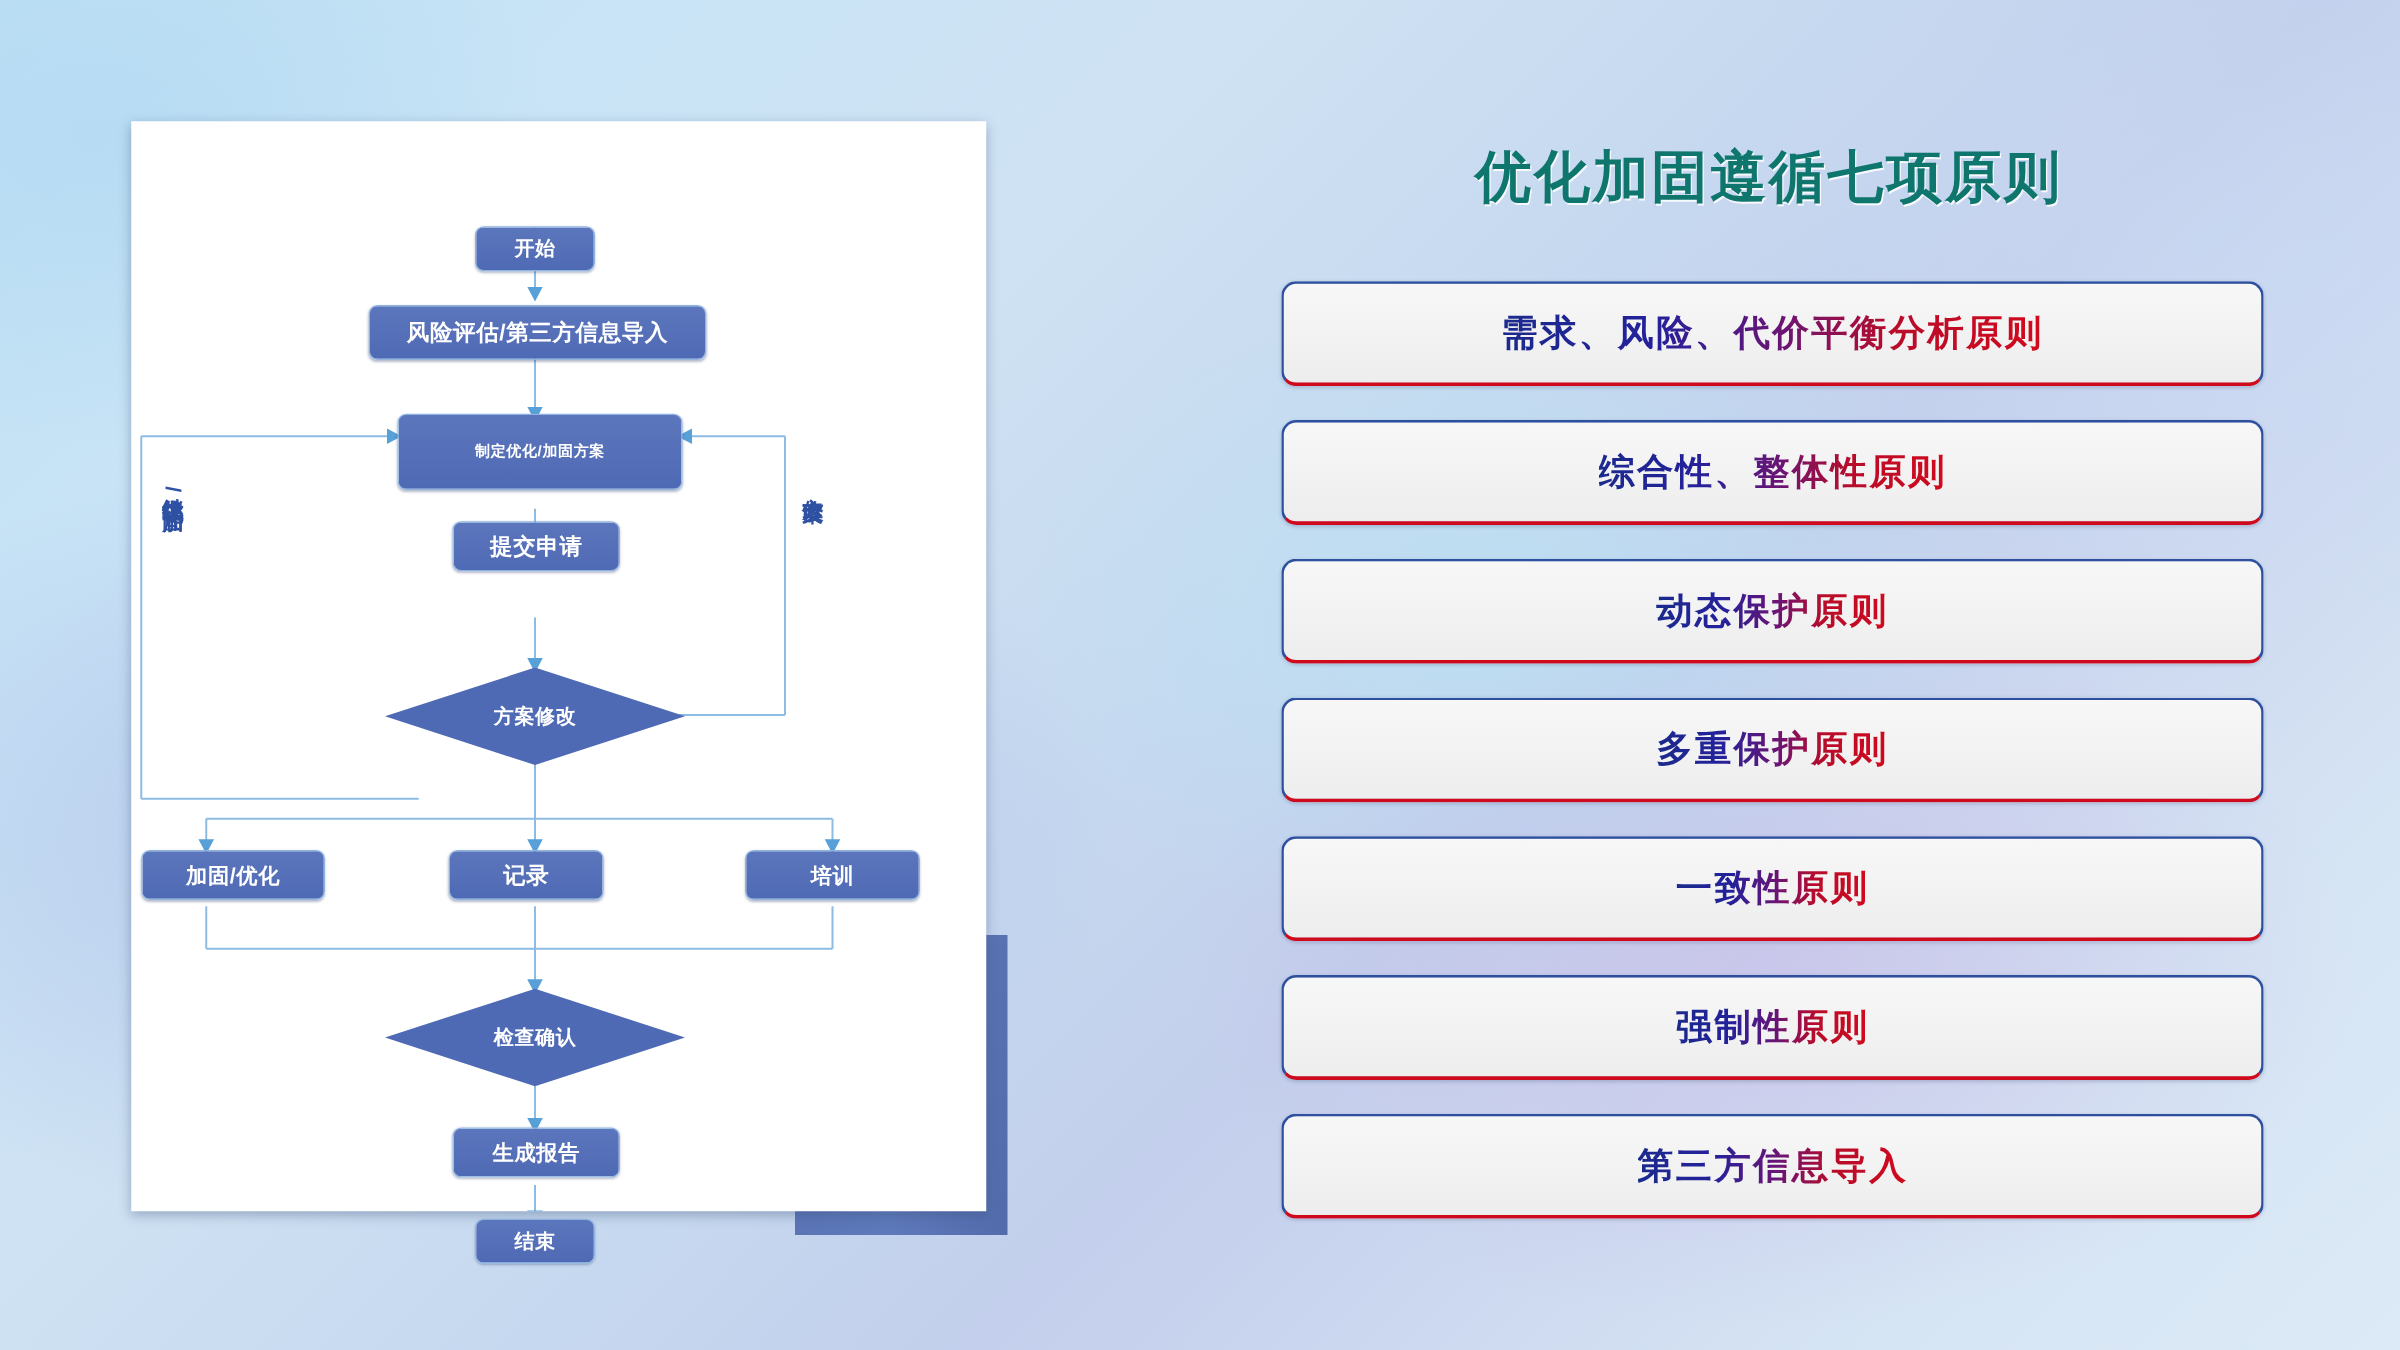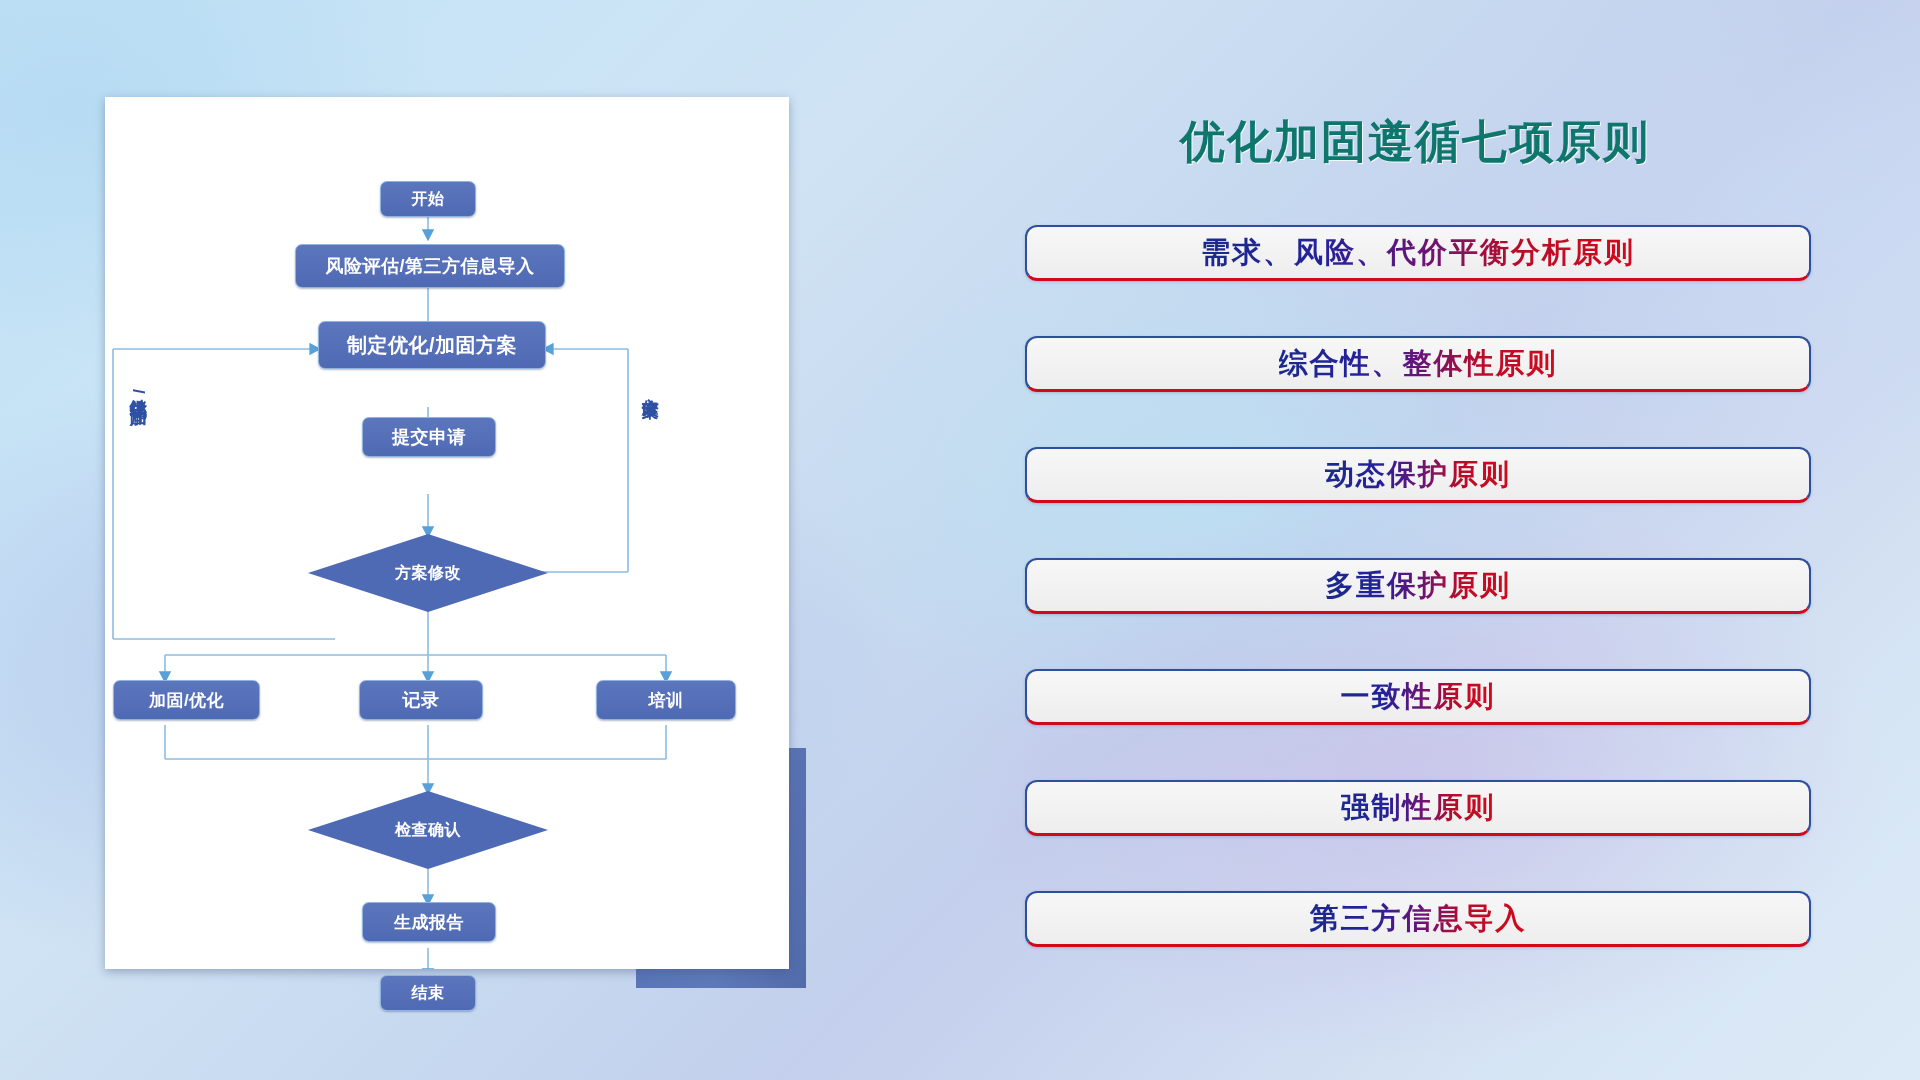--- a/index.html
+++ b/index.html
@@ -68,21 +68,21 @@
   #right-panel{ position:absolute; left:1005px; top:100px; width:820px; height:900px; }
   #panel-title{
     position:absolute; left:0; top:12px; width:820px;
     text-align:center;
     font-size:45px; font-weight:bold; letter-spacing:2px;
     color:#0f766e;
     text-shadow:1px 1px 0 rgba(255,255,255,.85);
   }
 
   .principle{
-    position:absolute; left:20px; width:786px; height:56px;
+    position:absolute; left:20px; width:786px; height:84px;
     background:linear-gradient(180deg,#f7f7f7 0%,#f2f2f2 55%,#ededed 100%);
     border-radius:12px;
     border-top:2px solid #2d4f9e;
     border-left:2px solid #2d4f9e;
     border-right:2px solid #2d4f9e;
     border-bottom:3px solid #cf0a1d;
     display:flex; align-items:center; justify-content:center;
     box-shadow:0 1px 3px rgba(60,80,120,.25);
   }
   .principle-text{
@@ -148,21 +148,21 @@
   </svg>
 
   <div class="node" style="left:275px; top:56px; width:96px; height:36px; font-size:16px;margin-top:28px;">
     <span>开始</span>
   </div>
 
   <div class="node" style="left:190px; top:147px; width:270px; height:44px; font-size:18px;">
     <span>风险评估/第三方信息导入</span>
   </div>
 
-  <div class="node" style="left:213px; top:224px; width:228px; height:48px; font-size:20px;">
+  <div class="node" style="left:213px; top:234px; width:228px; height:61px; font-size:12px;">
     <span>制定优化/加固方案</span>
   </div>
 
   <div class="node" style="left:257px; top:320px; width:134px; height:40px; font-size:18px;">
     <span>提交申请</span>
   </div>
 
   <div class="diamond-wrap" style="left:203px; top:437px; width:240px; height:78px;">
     <svg width="240" height="78" viewBox="0 0 240 78" xmlns="http://www.w3.org/2000/svg">
       <polygon points="120,0 240,39 120,78 0,39" fill="#4f6ab4"></polygon>

